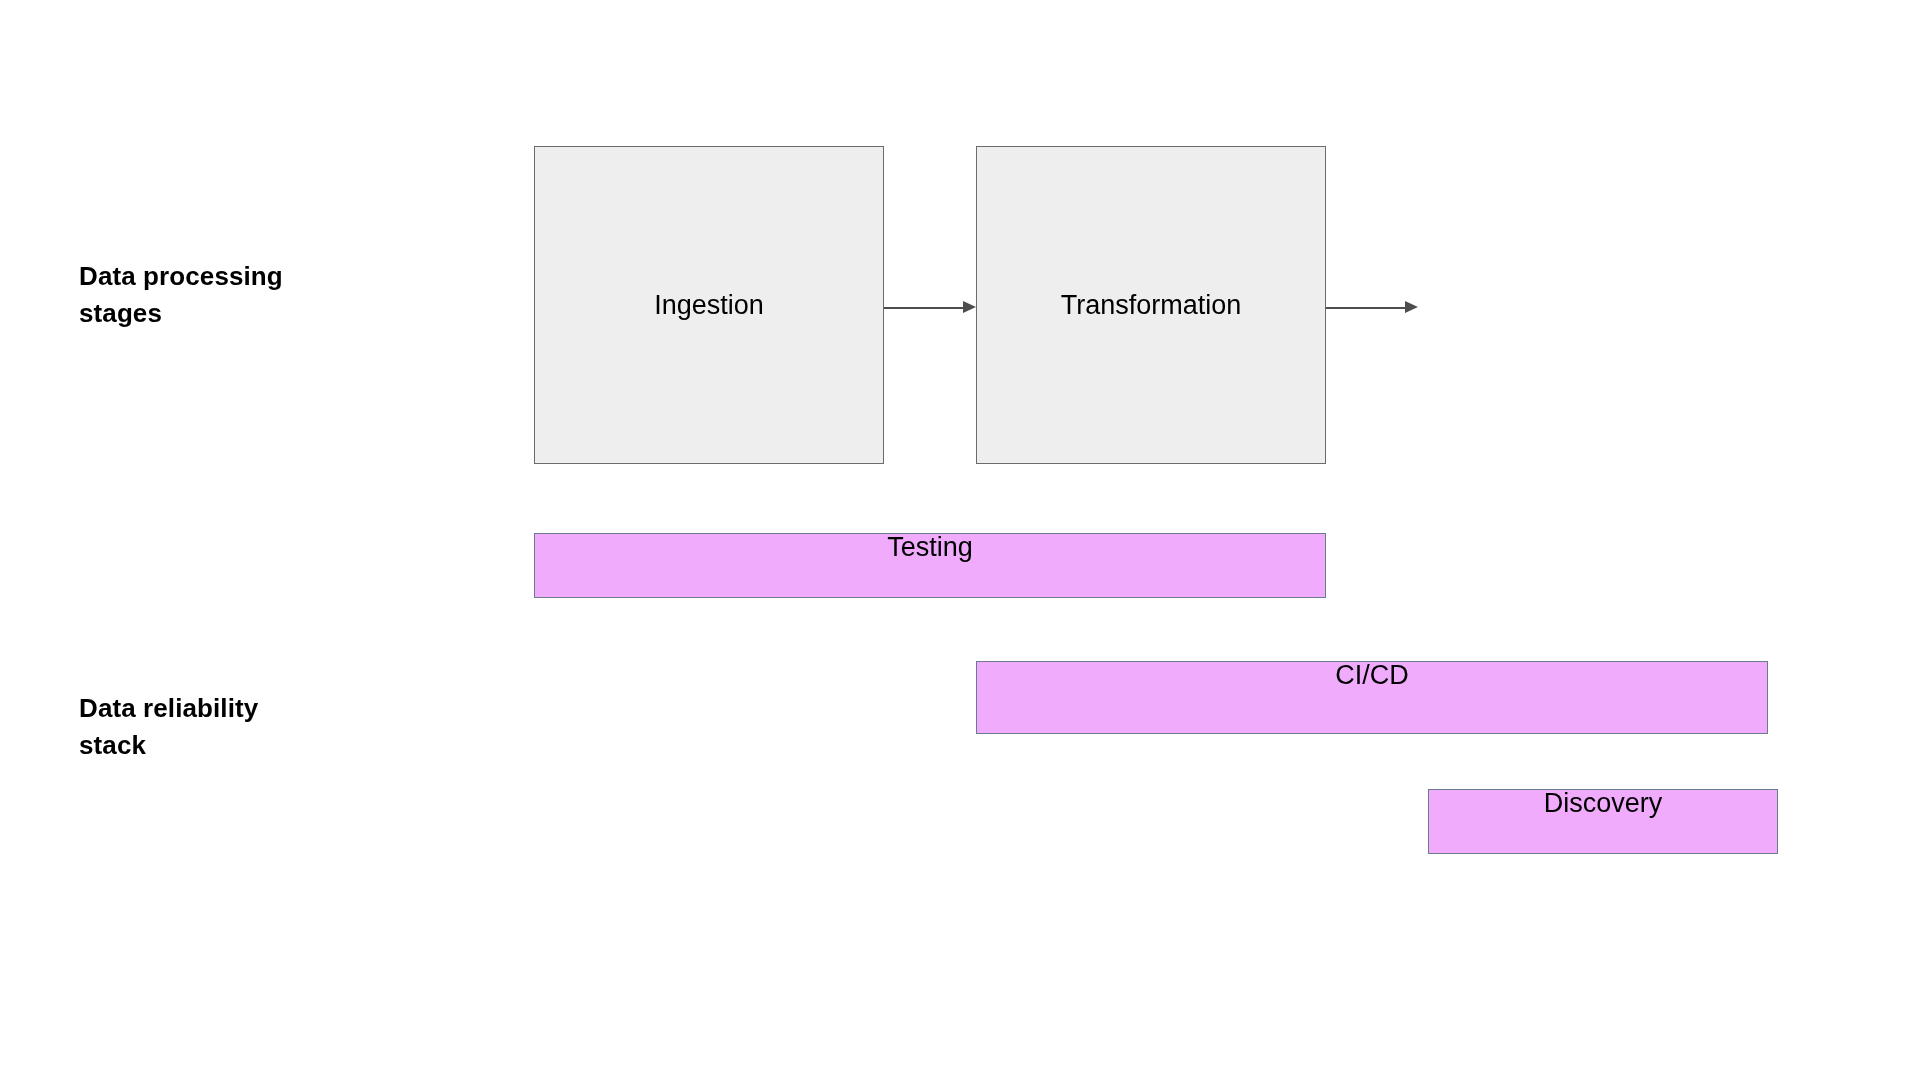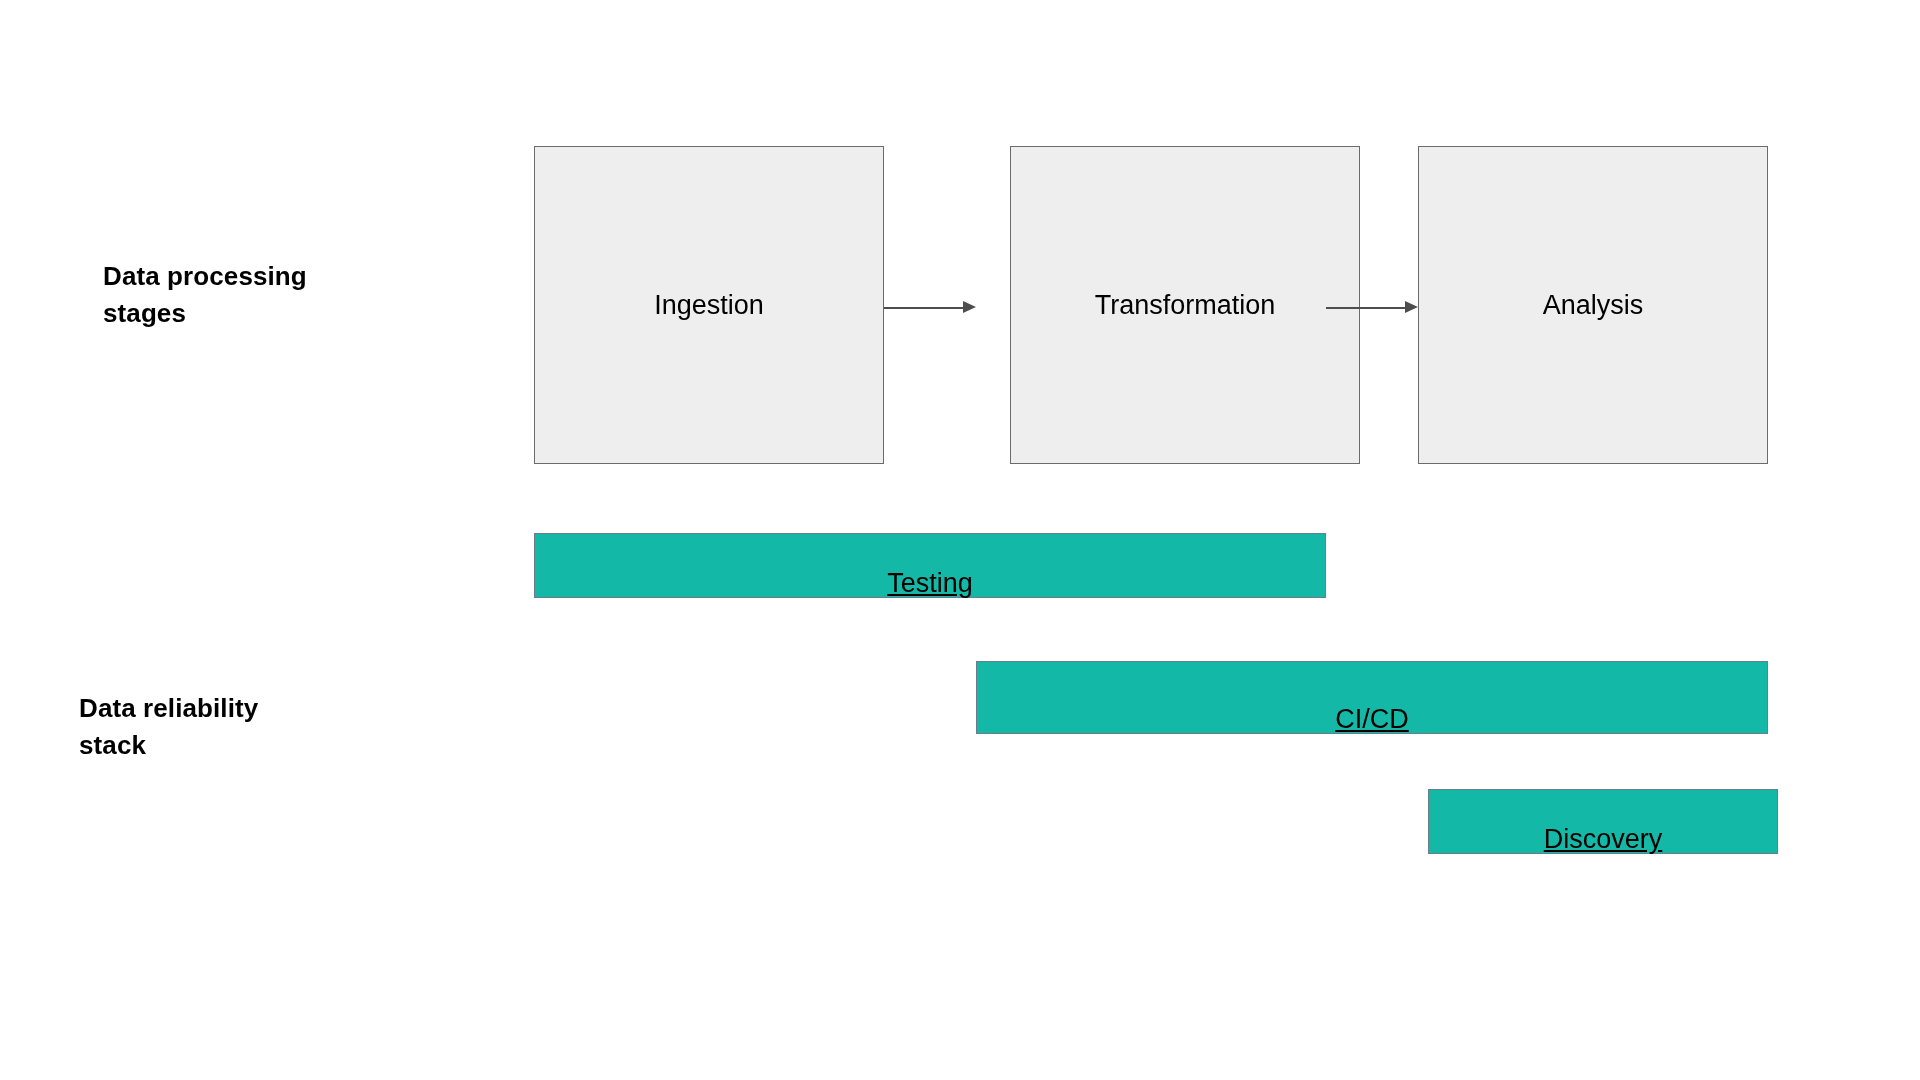--- a/index.html
+++ b/index.html
@@ -29,42 +29,42 @@
   .row-label {
     position: absolute;
     font-weight: bold;
     font-size: 26px;
     line-height: 1.42;
     letter-spacing: 0.1px;
     color: #000000;
     white-space: pre-line;
     text-align: left;
   }
-  #label-stages   { left: 79px;  top: 258px; width: 330px; margin-left: 24px; }
+  #label-stages   { left: 79px;  top: 258px; width: 330px; }
   #label-reliab   { left: 79px;  top: 690px; width: 330px; }
 
   
   .stage-box {
     position: absolute;
     box-sizing: border-box;
     background: #eeeeee;
     border: 1.6px solid #6b6b6b;
     display: flex;
     align-items: center;
     justify-content: center;
     text-align: center;
   }
   .stage-box .stage-text {
     font-size: 27px;
     color: #000000;
     line-height: 1;
     white-space: nowrap;
   }
   #box-ingestion      { left: 534px;  top: 146px; width: 350px; height: 318px; }
-  #box-transformation { left: 976px;  top: 146px; width: 350px; height: 318px; margin-left: 34px; }
+  #box-transformation { left: 976px;  top: 146px; width: 350px; height: 318px; }
   #box-analysis       { left: 1418px; top: 146px; width: 350px; height: 318px; }
 
   
   .connector {
     position: absolute;
     height: 20px;
     top: 298px;
   }
   .connector .shaft {
     position: absolute;
@@ -85,26 +85,25 @@
   }
   #arrow-1 { left: 884px;  width: 92px; }
   #arrow-1 .shaft { width: 80px; }
   #arrow-2 { left: 1326px; width: 92px; }
   #arrow-2 .shaft { width: 80px; }
 
   
   .stack-bar {
     position: absolute;
     box-sizing: border-box;
-    background: #14b8a6;
+    background: #f0abfc;
     border: 1.6px solid #6d7b8f;
     display: flex;
-    align-items: flex-end;
+    align-items: flex-start;
     justify-content: center;
-    text-decoration: underline;
   }
   .stack-bar .bar-text {
     font-size: 27px;
     color: #000000;
     line-height: 1;
     white-space: nowrap;
   }
   #bar-testing       { left: 534px;  top: 533px; width: 792px;  height: 65px; }
   #bar-cicd          { left: 976px;  top: 661px; width: 792px;  height: 73px; }
   #bar-discovery     { left: 1418px; top: 789px; width: 350px;  height: 65px; margin-left: 10px; }
@@ -122,23 +121,20 @@
 stack</div>
 
   <div class="stage-box" id="box-ingestion">
     <span class="stage-text">Ingestion</span>
   </div>
 
   <div class="stage-box" id="box-transformation">
     <span class="stage-text">Transformation</span>
   </div>
 
-  <div class="stage-box" id="box-analysis">
-    <span class="stage-text">Analysis</span>
-  </div>
 
   <div class="connector" id="arrow-1">
     <div class="shaft"></div>
     <div class="head"></div>
   </div>
 
   <div class="connector" id="arrow-2">
     <div class="shaft"></div>
     <div class="head"></div>
   </div>

